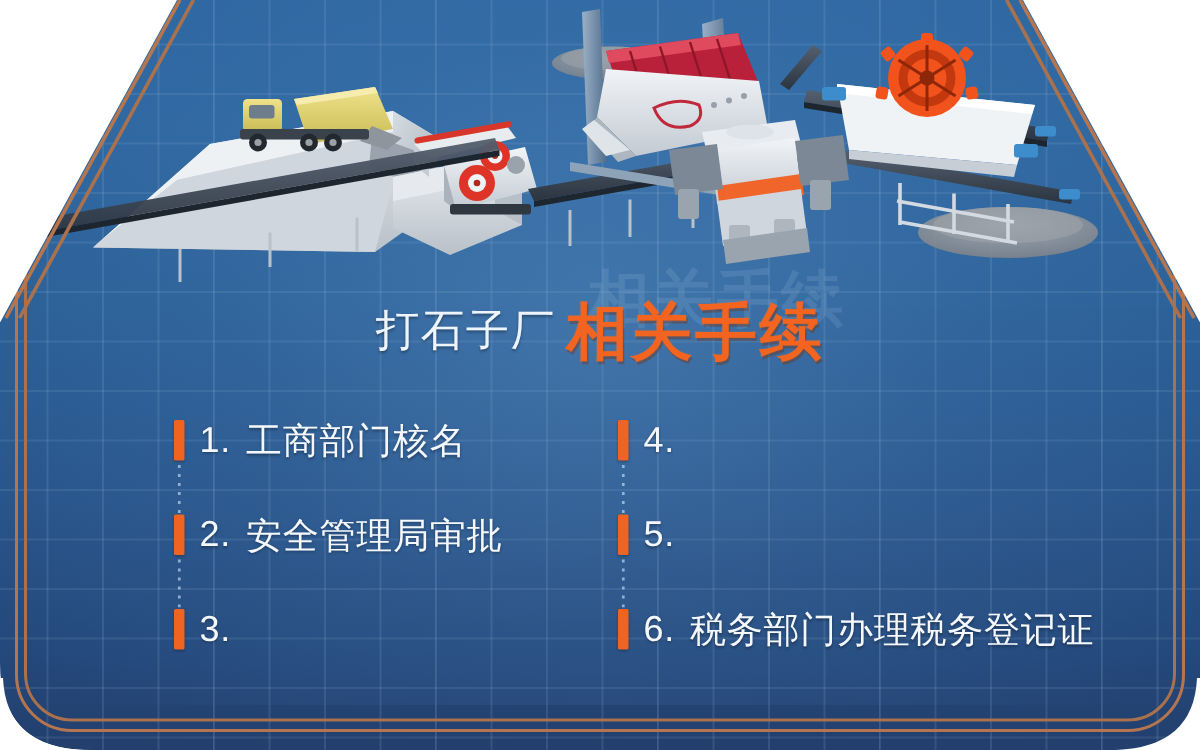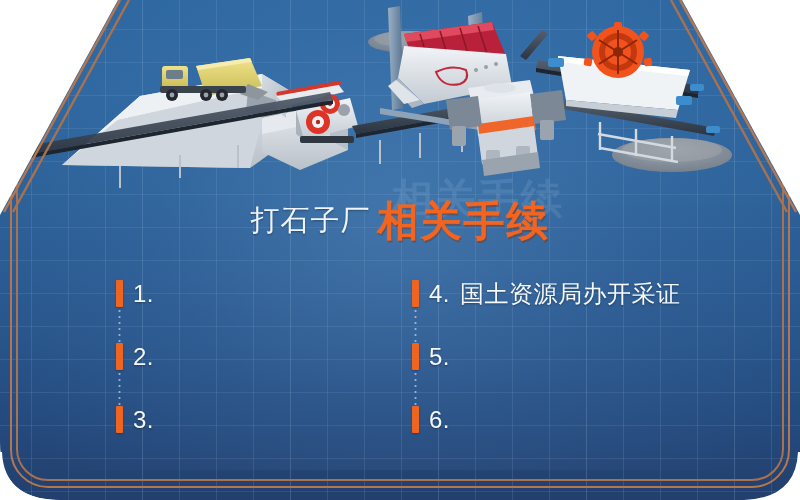--- a/index.html
+++ b/index.html
@@ -366,49 +366,51 @@
     <span class="main">相关手续</span>
   </div>
 
   <div class="list">
 
     <div class="col left">
       <div class="col-inner">
         <div class="row">
           <span class="bar"></span>
           <span class="row-text">1.</span>
+          <span class="row-text">工商部门核名</span>
           <span class="dots"></span>
         </div>
         <div class="row">
           <span class="bar"></span>
           <span class="row-text">2.</span>
+          <span class="row-text">安全管理局审批</span>
           <span class="dots"></span>
         </div>
         <div class="row">
           <span class="bar"></span>
           <span class="row-text">3.</span>
         </div>
       </div>
     </div>
 
     <div class="col right">
       <div class="col-inner">
         <div class="row">
           <span class="bar"></span>
           <span class="row-text">4.</span>
-          <span class="row-text">国土资源局办开采证</span>
           <span class="dots"></span>
         </div>
         <div class="row">
           <span class="bar"></span>
           <span class="row-text">5.</span>
           <span class="dots"></span>
         </div>
         <div class="row">
           <span class="bar"></span>
           <span class="row-text">6.</span>
+          <span class="row-text">税务部门办理税务登记证</span>
         </div>
       </div>
     </div>
 
   </div>
 
 </div>
 
 </body></html>

